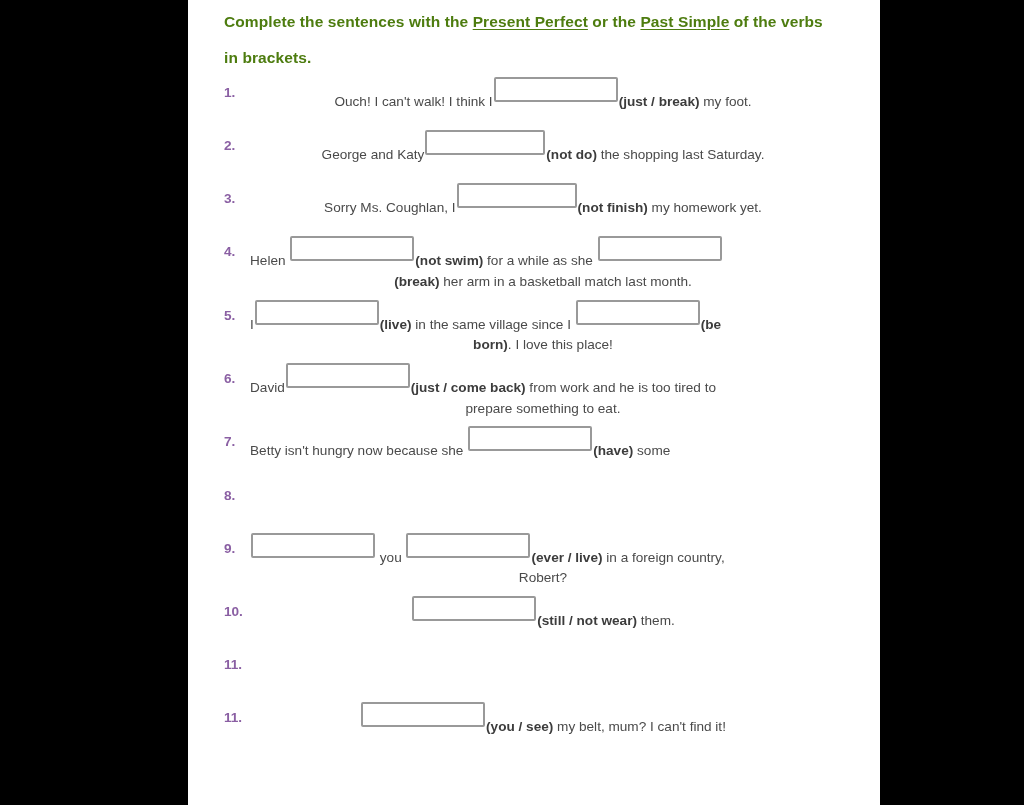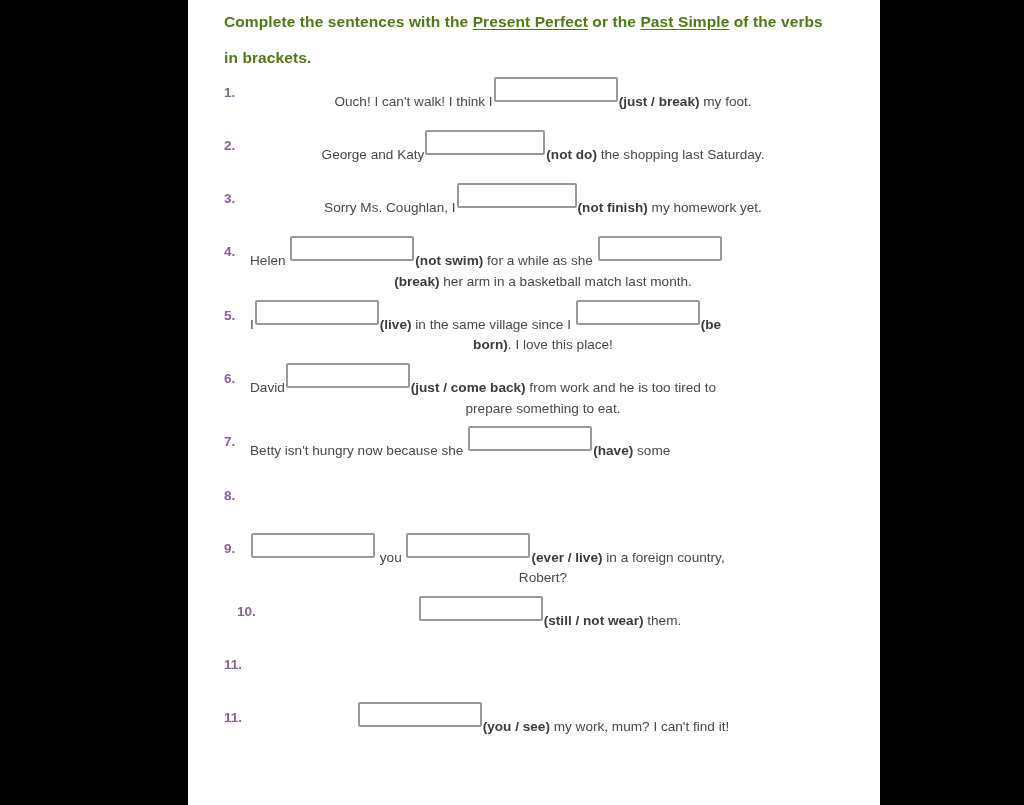--- a/index.html
+++ b/index.html
@@ -165,32 +165,32 @@
           <li class="item" style="margin-bottom: 13.11px;">
             <span class="num">8.</span>
           </li>
           <li class="item" style="margin-bottom: 13.11px;">
             <span class="num">9.</span>
             <div class="body">
               <div><span class="blank" style="width: 124px;"></span><span class="frag"> you </span><span class="blank" style="width: 124px;"></span><span class="cue frag">(ever / live)</span><span class="frag"> in a foreign country,</span></div>
               <div class="lastline"><span class="frag">Robert?</span></div>
             </div>
           </li>
-          <li class="item" style="margin-bottom: 13.11px; margin-left: 13px;">
+          <li class="item" style="margin-bottom: 13.11px;">
             <span class="num">10.</span>
             <div class="body">
               <div class="lastline"><span class="blank" style="width: 124px;"></span><span class="cue frag">(still / not wear)</span><span class="frag"> them.</span></div>
             </div>
           </li>
           <li class="item" style="margin-bottom: 13.11px;">
             <span class="num">11.</span>
           </li>
           <li class="item" style="margin-bottom: 13.11px;">
             <span class="num">11.</span>
             <div class="body">
-              <div class="lastline"><span class="blank" style="width: 124px;"></span><span class="cue frag">(you / see)</span><span class="frag"> my work, mum? I can't find it!</span></div>
+              <div class="lastline"><span class="blank" style="width: 124px;"></span><span class="cue frag">(you / see)</span><span class="frag"> my belt, mum? I can't find it!</span></div>
             </div>
           </li>
         </ol>
 
     </div>
   </div>
 </div>
 
 </body></html>

